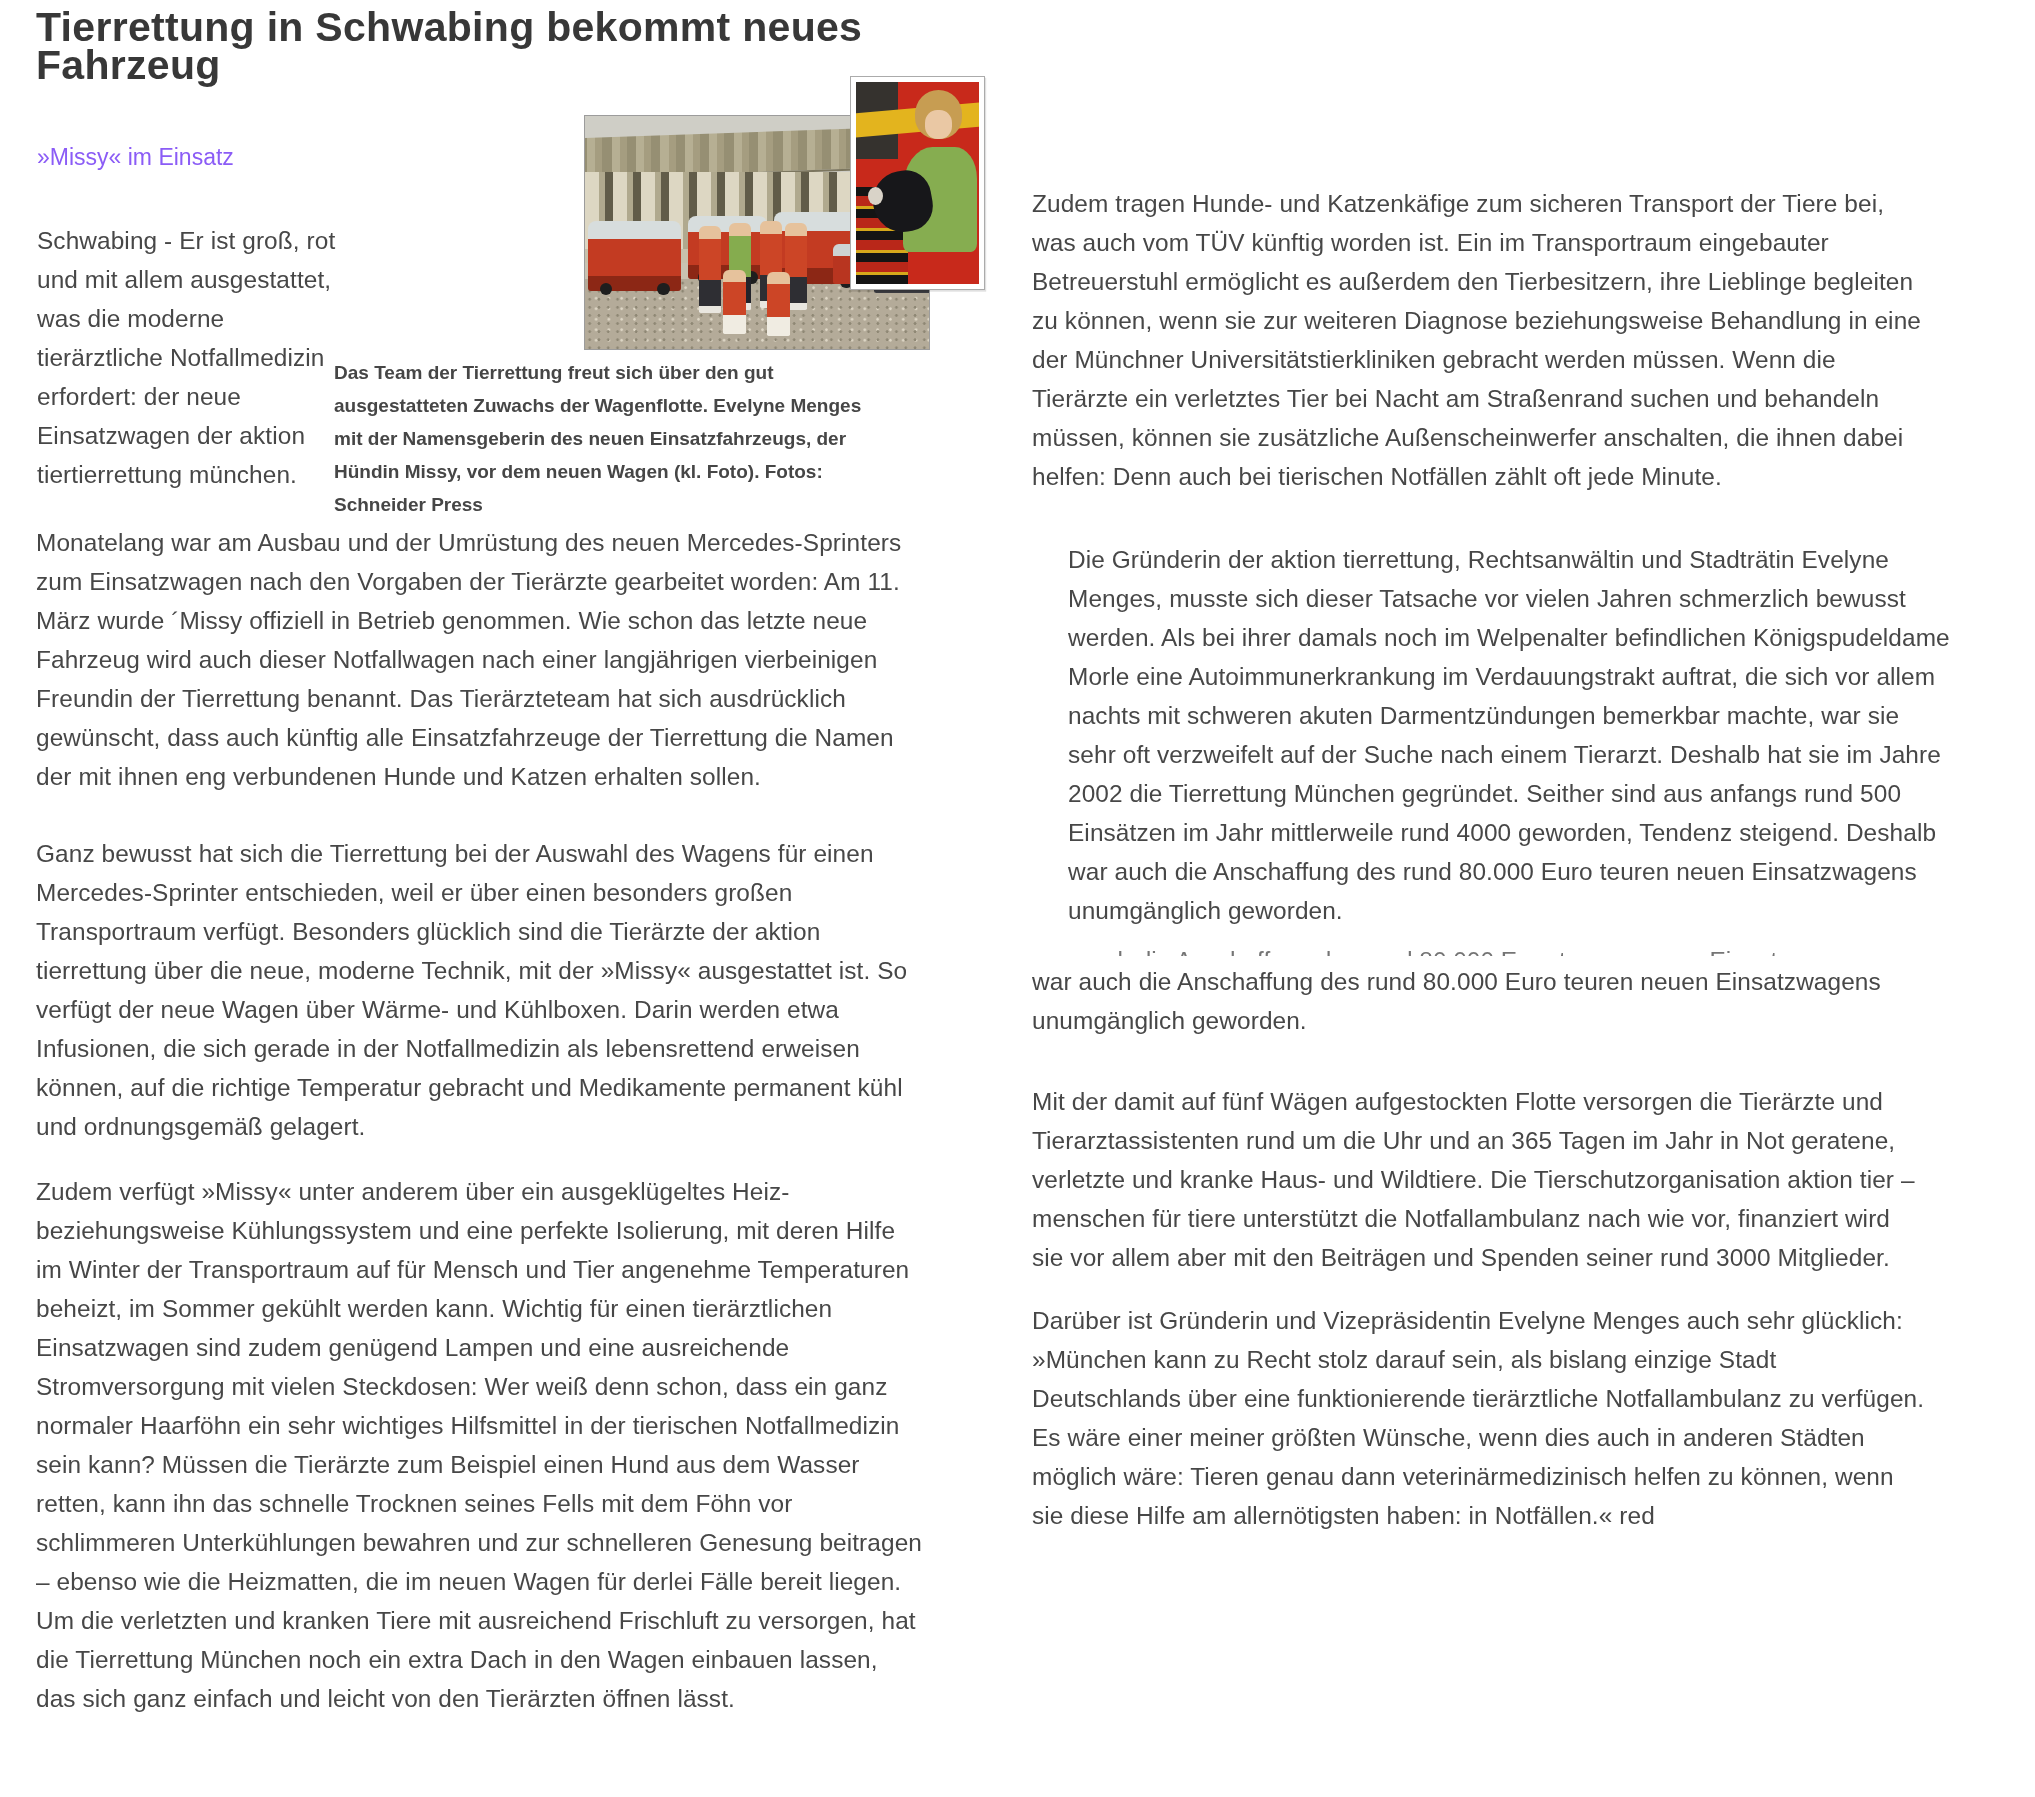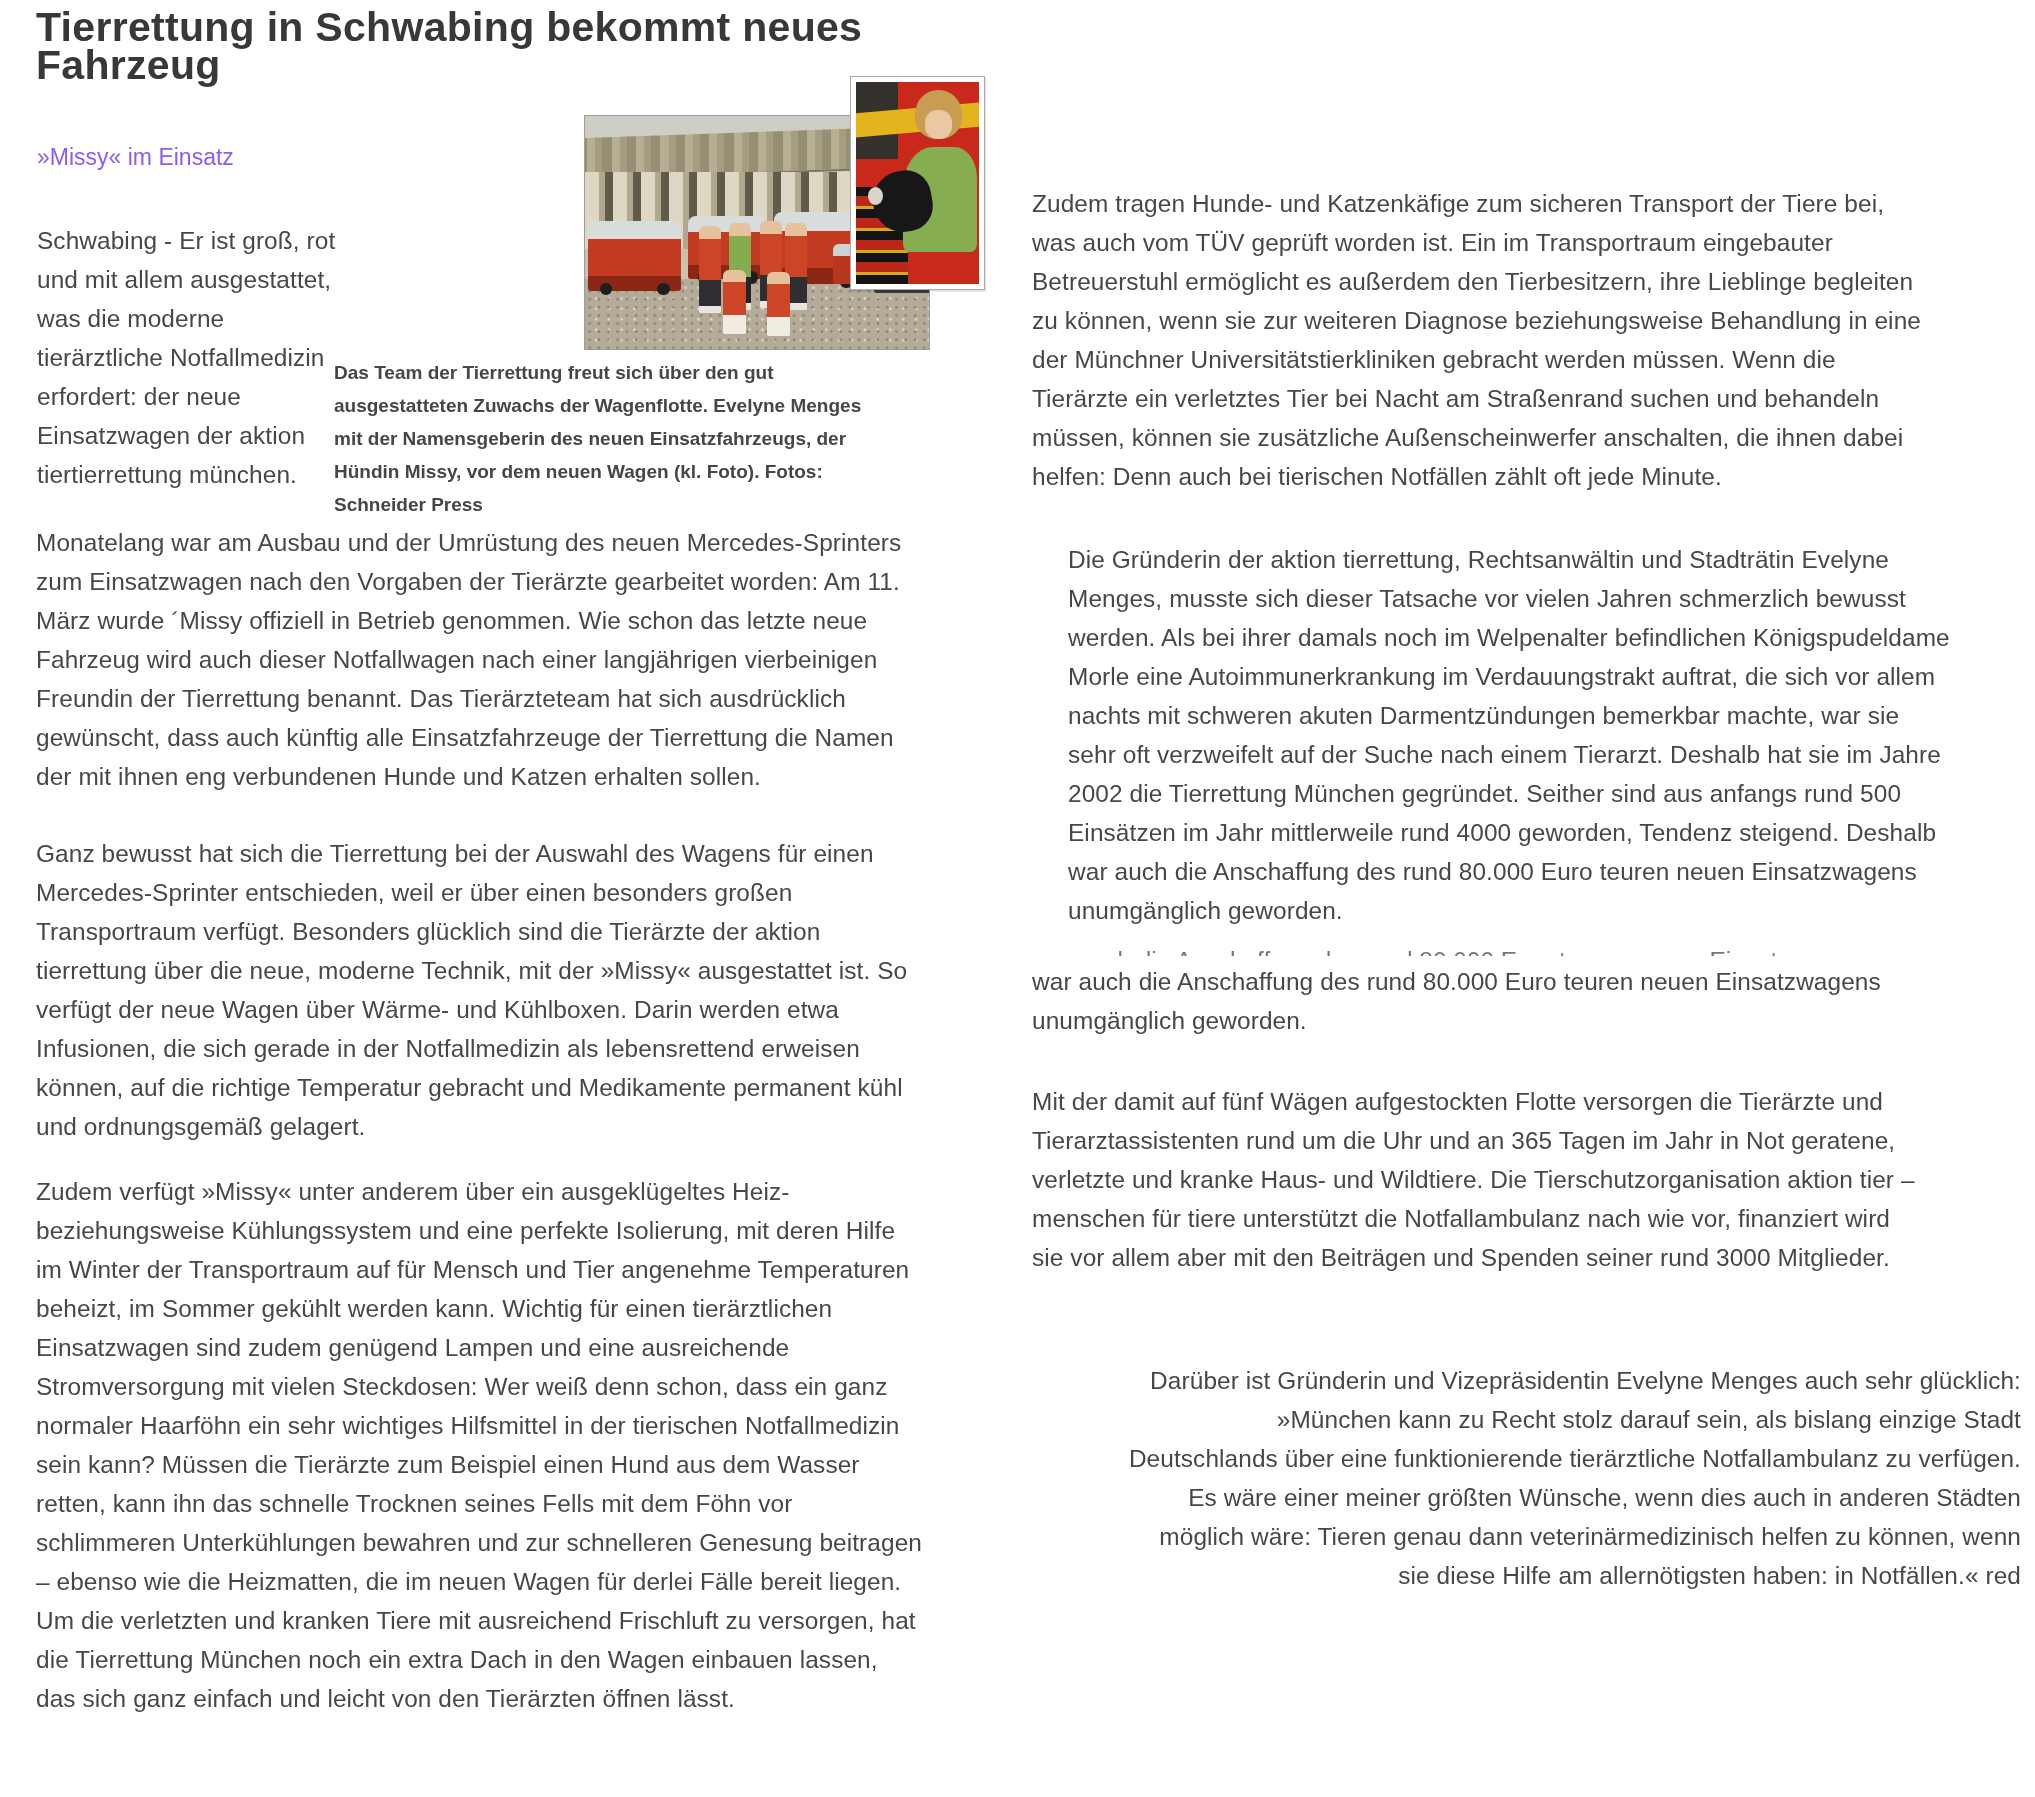--- a/index.html
+++ b/index.html
@@ -12,21 +12,21 @@
   .body{position:absolute;font-size:24.4px;line-height:39px;color:#474747;letter-spacing:0.1px;}
   .intro{left:37px;top:221px;width:407px;}
   .p-monatelang{left:36px;top:523px;width:977px;}
   .p-ganz{left:36px;top:834px;width:977px;}
   .p-zudem{left:36px;top:1172px;width:977px;}
   .rcol{left:1032px;width:989px;}
   .r-zudem-tragen{top:184px;}
   .r-gruenderin{top:540px;margin-left:36px;}
   .r-dup{top:962px;}
   .r-flotte{top:1082px;}
-  .r-darueber{top:1361px;text-align:right;}
+  .r-darueber{top:1301px;}
   .artifact{position:absolute;left:1032px;top:947px;width:965px;height:9.3px;overflow:hidden;opacity:.75;}
   .artifact span{display:block;font-size:24.4px;line-height:27px;color:#474747;white-space:pre;}
   .caption{position:absolute;left:334px;top:356px;width:634px;
            font-size:19px;line-height:33px;font-weight:600;color:#464646;}
 
   
   .photo-main{position:absolute;left:584px;top:115px;width:344px;height:233px;
               border:1.2px solid #9c9c9c;background:#c9c3b1;overflow:hidden;}
   .ph-sky{position:absolute;left:0;top:0;width:100%;height:26%;background:#cfcec6;}
   .ph-roof{position:absolute;left:-2%;top:7%;width:104%;height:17%;transform:skewY(-2deg);
@@ -165,21 +165,21 @@
       <div class="tline">retten, kann ihn das schnelle Trocknen seines Fells mit dem Föhn vor</div>
       <div class="tline">schlimmeren Unterkühlungen bewahren und zur schnelleren Genesung beitragen</div>
       <div class="tline">– ebenso wie die Heizmatten, die im neuen Wagen für derlei Fälle bereit liegen.</div>
       <div class="tline">Um die verletzten und kranken Tiere mit ausreichend Frischluft zu versorgen, hat</div>
       <div class="tline">die Tierrettung München noch ein extra Dach in den Wagen einbauen lassen,</div>
       <div class="tline">das sich ganz einfach und leicht von den Tierärzten öffnen lässt.</div>
     </div>
 
   <div class="body rcol r-zudem-tragen">
       <div class="tline">Zudem tragen Hunde- und Katzenkäfige zum sicheren Transport der Tiere bei,</div>
-      <div class="tline">was auch vom TÜV geprüft worden ist. Ein im Transportraum eingebauter</div>
+      <div class="tline">was auch vom TÜV künftig worden ist. Ein im Transportraum eingebauter</div>
       <div class="tline">Betreuerstuhl ermöglicht es außerdem den Tierbesitzern, ihre Lieblinge begleiten</div>
       <div class="tline">zu können, wenn sie zur weiteren Diagnose beziehungsweise Behandlung in eine</div>
       <div class="tline">der Münchner Universitätstierkliniken gebracht werden müssen. Wenn die</div>
       <div class="tline">Tierärzte ein verletztes Tier bei Nacht am Straßenrand suchen und behandeln</div>
       <div class="tline">müssen, können sie zusätzliche Außenscheinwerfer anschalten, die ihnen dabei</div>
       <div class="tline">helfen: Denn auch bei tierischen Notfällen zählt oft jede Minute.</div>
     </div>
   <div class="body rcol r-gruenderin">
       <div class="tline">Die Gründerin der aktion tierrettung, Rechtsanwältin und Stadträtin Evelyne</div>
       <div class="tline">Menges, musste sich dieser Tatsache vor vielen Jahren schmerzlich bewusst</div>

